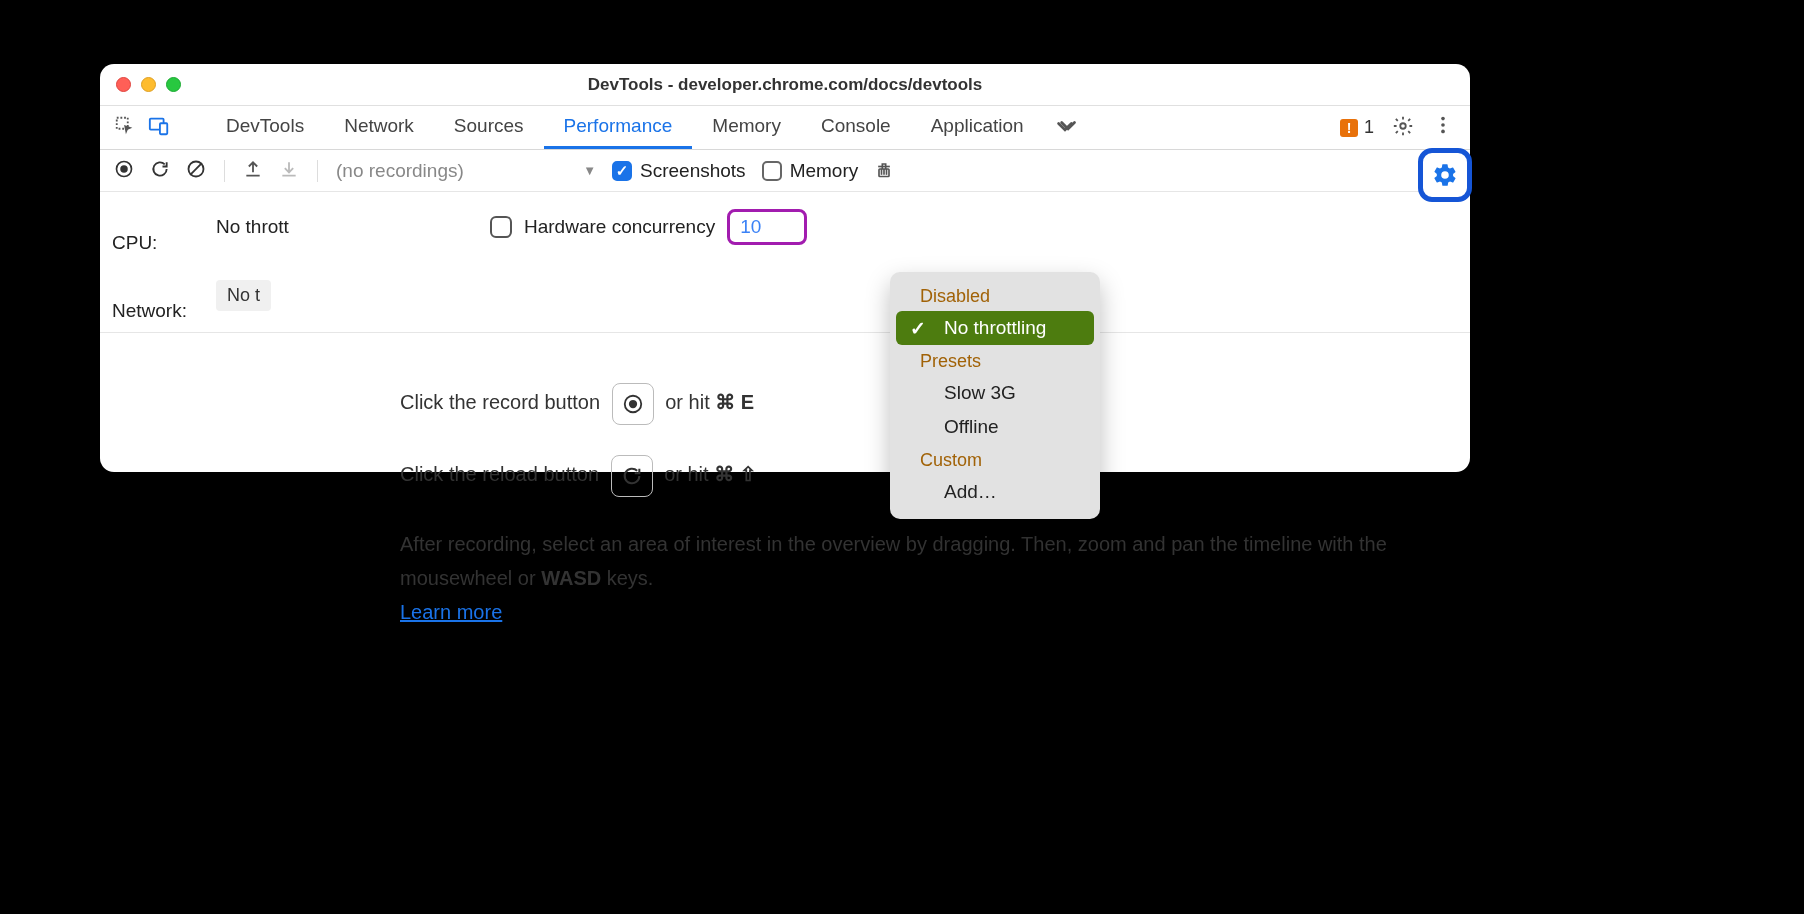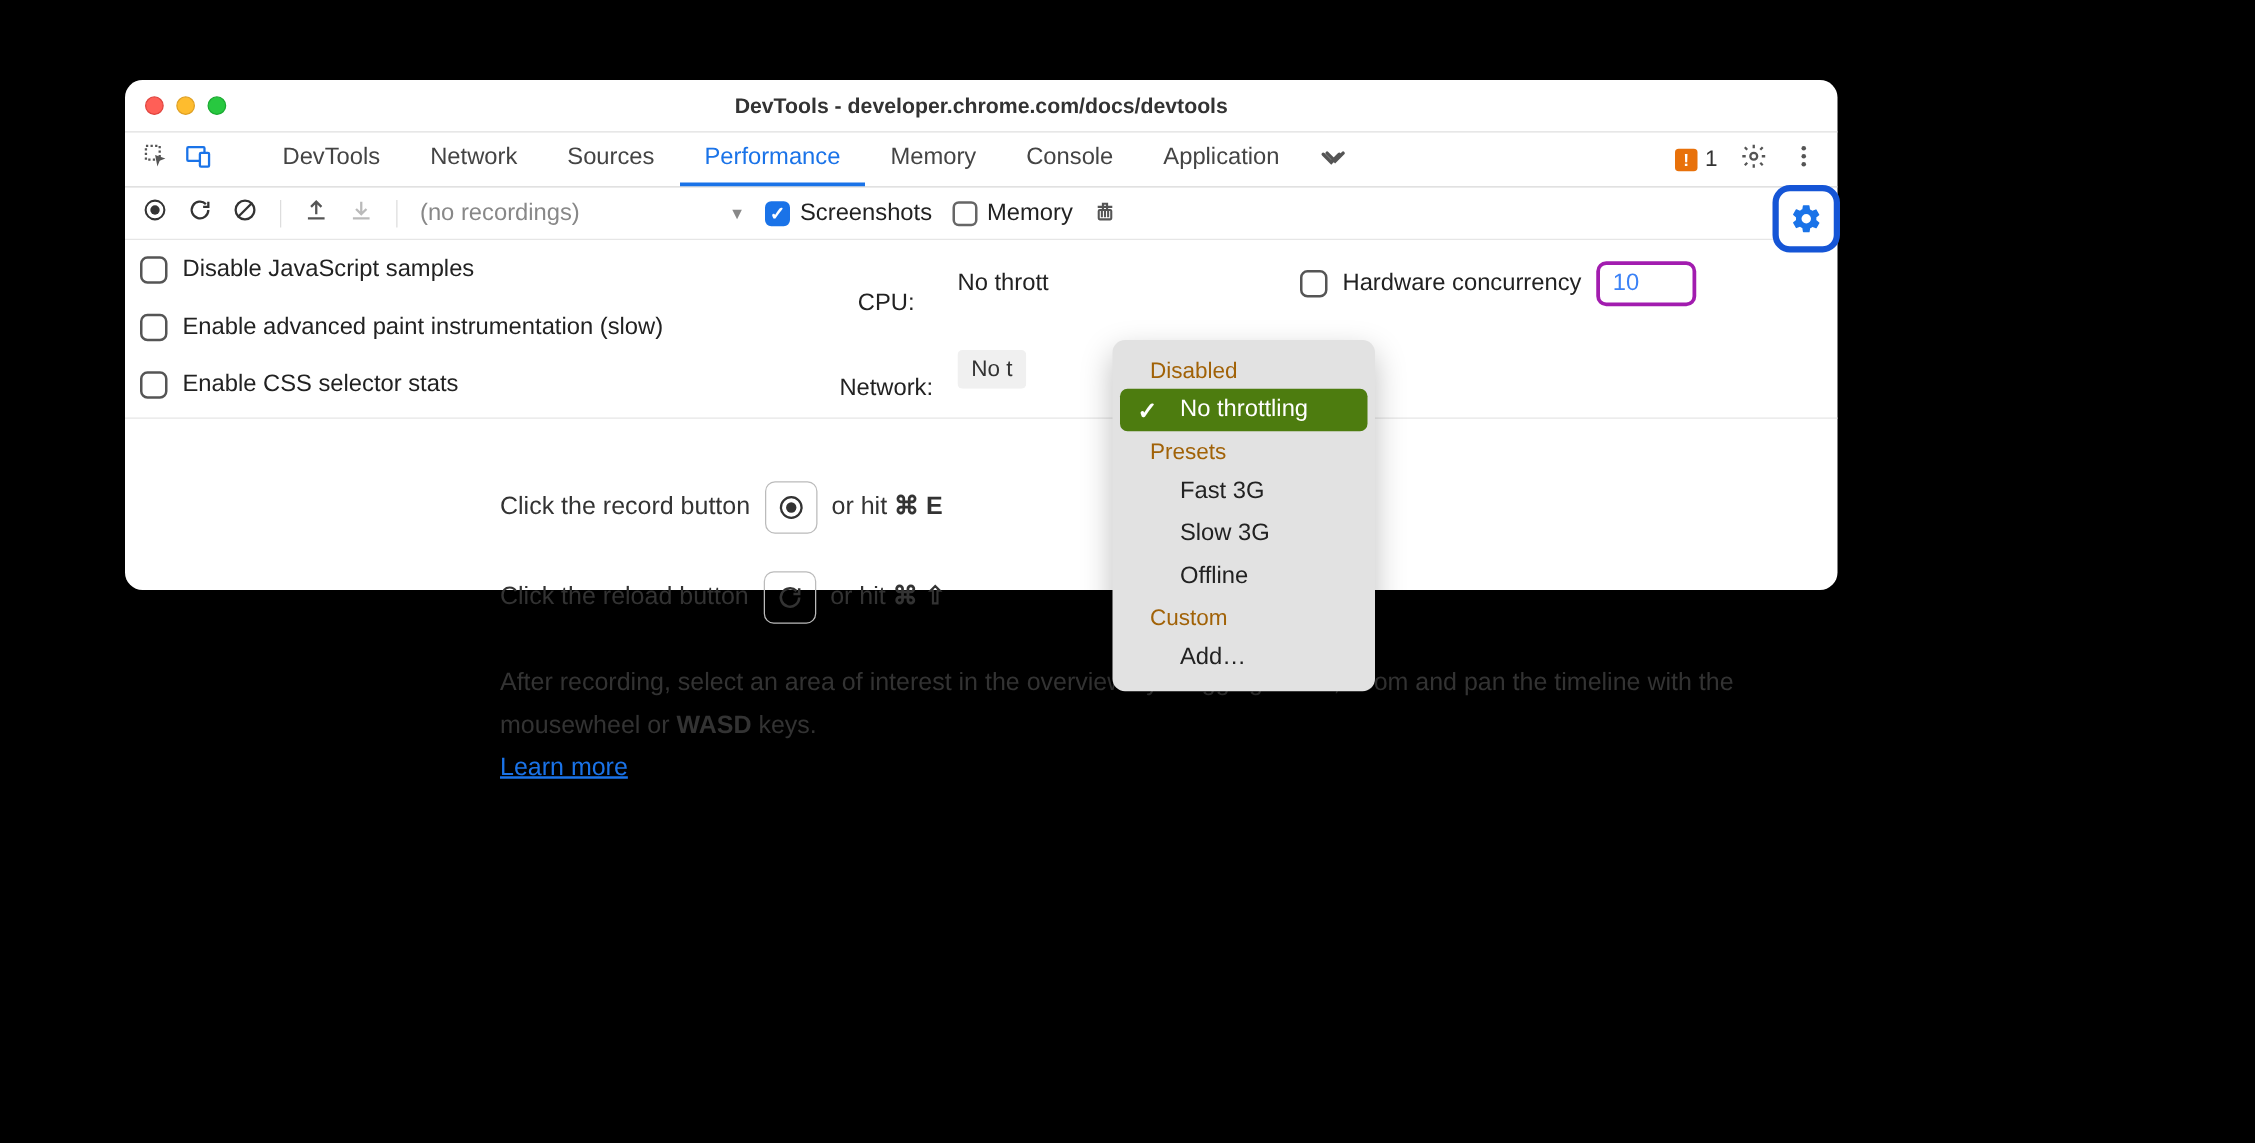--- a/index.html
+++ b/index.html
@@ -110,21 +110,21 @@
   .settings-col { display:flex; flex-direction:column; gap:14px; }
   .settings-col.left { flex: 0 0 520px; }
   .settings-col.right { flex:1; }
   .setting-row { display:flex; align-items:center; gap:12px; min-height:32px;}
   .setting-row .sq {
     width:22px; height:22px; border:2px solid #555; border-radius:6px;
     display:inline-block;
   }
   .setting-row label { font-size:19px; }
   .kv { display:flex; align-items:center; gap:10px; }
-  .kv .label { min-width:94px; text-align:center;margin-top:32px; }
+  .kv .label { min-width:94px; text-align:left;margin-top:32px; }
   .dropdown-display {
     padding:4px 10px; border:1px solid transparent; background:#f0f0f0;
     border-radius:4px; font-size:18px; color:#333;
   }
   .number-input {
     width:80px; border:3px solid #a21caf; border-radius:8px; padding:4px 10px;
     font-size:19px; color:#3b82f6; background:#fff;
   }
   
   .body-area {
@@ -291,34 +291,20 @@
     </span>
 
     <div class="toolbar-right-gear">
       <svg viewBox="0 0 24 24" fill="#1a73e8">
           <path d="M19.4 13a7.8 7.8 0 0 0 .1-1 7.8 7.8 0 0 0-.1-1l2.1-1.6a.5.5 0 0 0 .1-.6l-2-3.5a.5.5 0 0 0-.6-.2l-2.5 1a7.6 7.6 0 0 0-1.7-1l-.4-2.6A.5.5 0 0 0 14 2h-4a.5.5 0 0 0-.5.4l-.4 2.6a7.6 7.6 0 0 0-1.7 1l-2.5-1a.5.5 0 0 0-.6.2l-2 3.5a.5.5 0 0 0 .1.6L4.5 11a7.8 7.8 0 0 0-.1 1 7.8 7.8 0 0 0 .1 1l-2.1 1.6a.5.5 0 0 0-.1.6l2 3.5a.5.5 0 0 0 .6.2l2.5-1a7.6 7.6 0 0 0 1.7 1l.4 2.6A.5.5 0 0 0 10 22h4a.5.5 0 0 0 .5-.4l.4-2.6a7.6 7.6 0 0 0 1.7-1l2.5 1a.5.5 0 0 0 .6-.2l2-3.5a.5.5 0 0 0-.1-.6ZM12 15.5A3.5 3.5 0 1 1 15.5 12 3.5 3.5 0 0 1 12 15.5Z"></path>
         </svg>
     </div>
   </div>
 
   <div class="settings">
-    <div class="settings-col left">
-      <div class="setting-row">
-        <span class="sq"></span>
-        <label>Disable JavaScript samples</label>
-      </div>
-      <div class="setting-row">
-        <span class="sq"></span>
-        <label>Enable advanced paint instrumentation (slow)</label>
-      </div>
-      <div class="setting-row">
-        <span class="sq"></span>
-        <label>Enable CSS selector stats</label>
-      </div>
-    </div>
     <div class="settings-col right">
       <div class="setting-row">
         <div class="kv" style="width:360px;">
           <span class="label">CPU:</span>
           <span>No thrott</span>
         </div>
         <span class="sq" style="margin-left:6px;"></span>
         <label>Hardware concurrency</label>
         <input class="number-input" value="10" style="">
       </div>
@@ -364,20 +350,19 @@
       <span> keys.</span>
       <br>
       <a class="learn-more">Learn more</a>
     </p>
   </div>
 
   <div class="popup">
     <div class="group-label">Disabled</div>
     <div class="item selected">No throttling</div>
     <div class="group-label">Presets</div>
-    <div class="item">Fast 3G</div>
     <div class="item">Slow 3G</div>
     <div class="item">Offline</div>
     <div class="group-label">Custom</div>
     <div class="item">Add…</div>
   </div>
 
 </div>
 
 </body></html>

